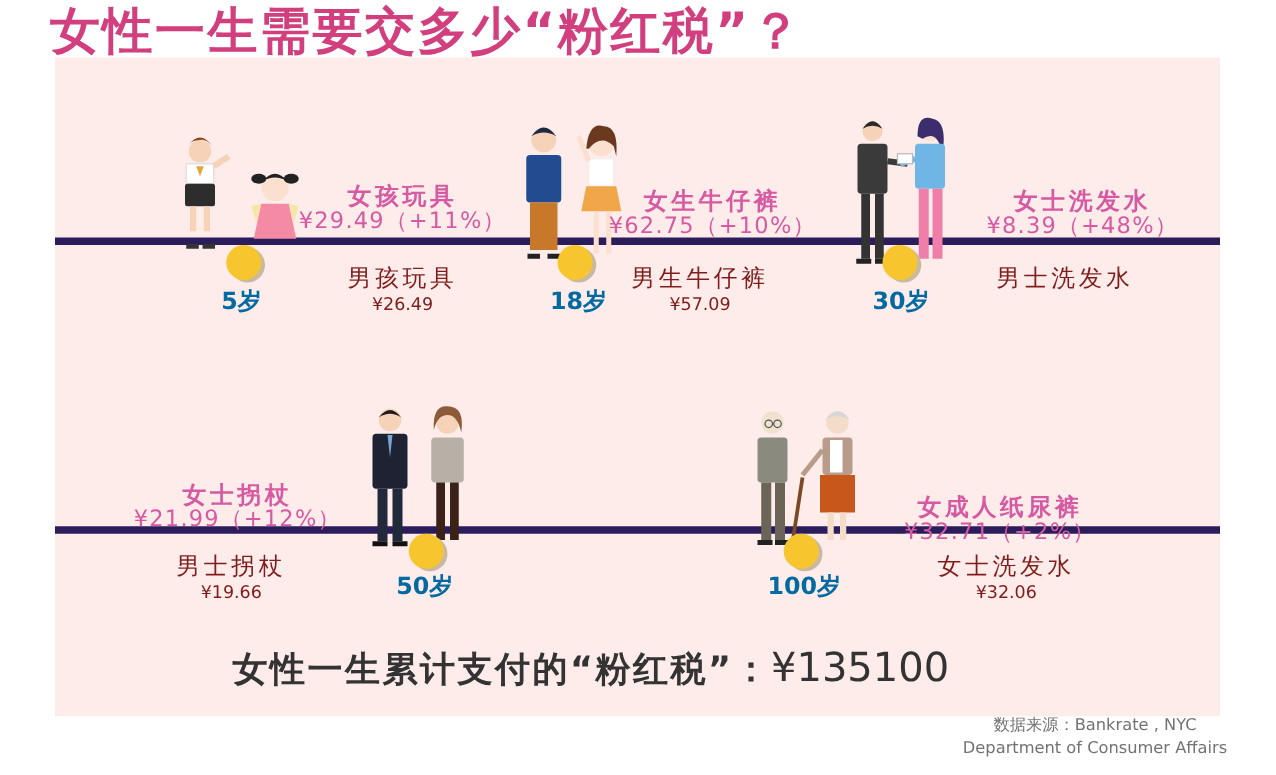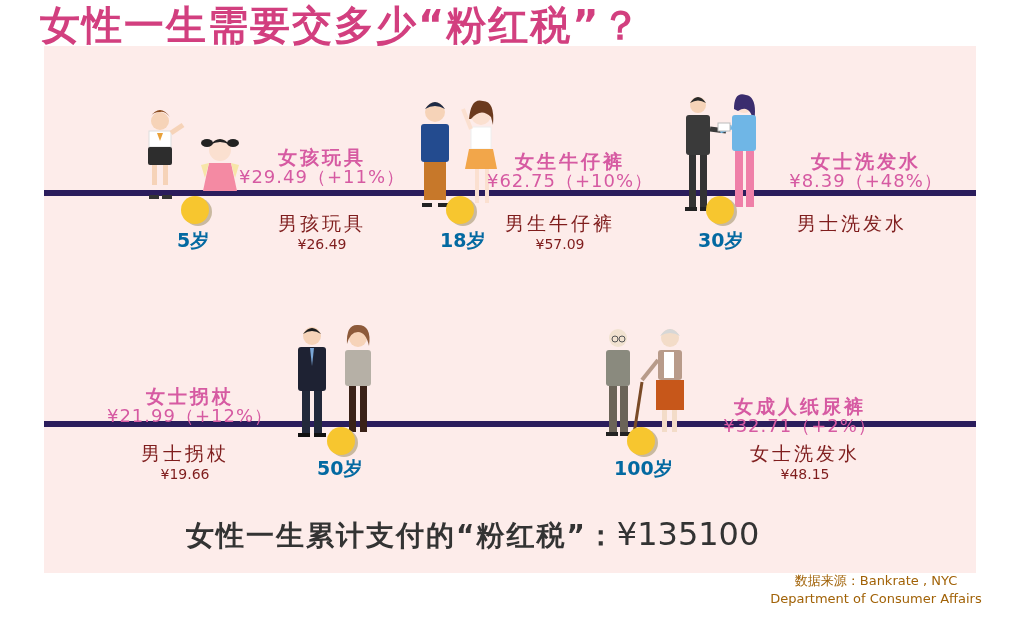--- a/index.html
+++ b/index.html
@@ -15,21 +15,21 @@
   .male { position:absolute; text-align:center; color:#7f1d1d; white-space:nowrap; font-weight:normal; }
   .male .name { font-size:19px; letter-spacing:3px; line-height:22px; }
   .male .price { font-size:14px; line-height:20px; }
   .age { position:absolute; font-size:19px; font-weight:bold; color:#0369a1; white-space:nowrap; }
   .coin { position:absolute; width:28px; height:28px; border-radius:50%; background:#f7c62f;
           box-shadow:3px 2px 0 #c9b9a0; }
   .fig { position:absolute; }
   .total { position:absolute; left:186px; top:515px; font-size:28px; color:#333333; white-space:nowrap; }
   .total .lbl { font-weight:bold; letter-spacing:2px; }
   .total .amt { font-size:32px;margin-top:40px; }
-  .source { position:absolute; left:760px; top:572px; width:232px; text-align:center; color:#a16207;
+  .source { position:absolute; left:760px; top:572px; width:232px; text-align:center; color:#737373;
             font-size:13px; line-height:18px; }
 </style>
 </head>
 <body>
 
 <div class="title">女性一生需要交多少“粉红税”？</div>
 
 <div class="panel"></div>
 
 <div class="timeline" style="left:44px; top:190px; width:932px;"></div>
@@ -174,21 +174,21 @@
   <path d="M60 40 L44 60" stroke="#b89b8a" stroke-width="4"></path>
 </svg>
 <div class="coin" style="left:627px; top:427px;"></div>
 <div class="age" style="left:614px; top:456px;">100岁</div>
 <div class="fem" style="left:710px; top:395px; width:180px;">
   <div class="name">女成人纸尿裤</div>
   <div class="price">¥32.71（+2%）</div>
 </div>
 <div class="male" style="left:725px; top:442px; width:160px;">
   <div class="name">女士洗发水</div>
-  <div class="price">¥48.15</div>
+  <div class="price">¥32.06</div>
 </div>
 
 <div class="total">
   <span class="lbl">女性一生累计支付的“粉红税”：</span><span class="amt">¥135100</span>
 </div>
 
 <div class="source">
   <div>数据来源：Bankrate , NYC</div>
   <div>Department of Consumer Affairs</div>
 </div>

